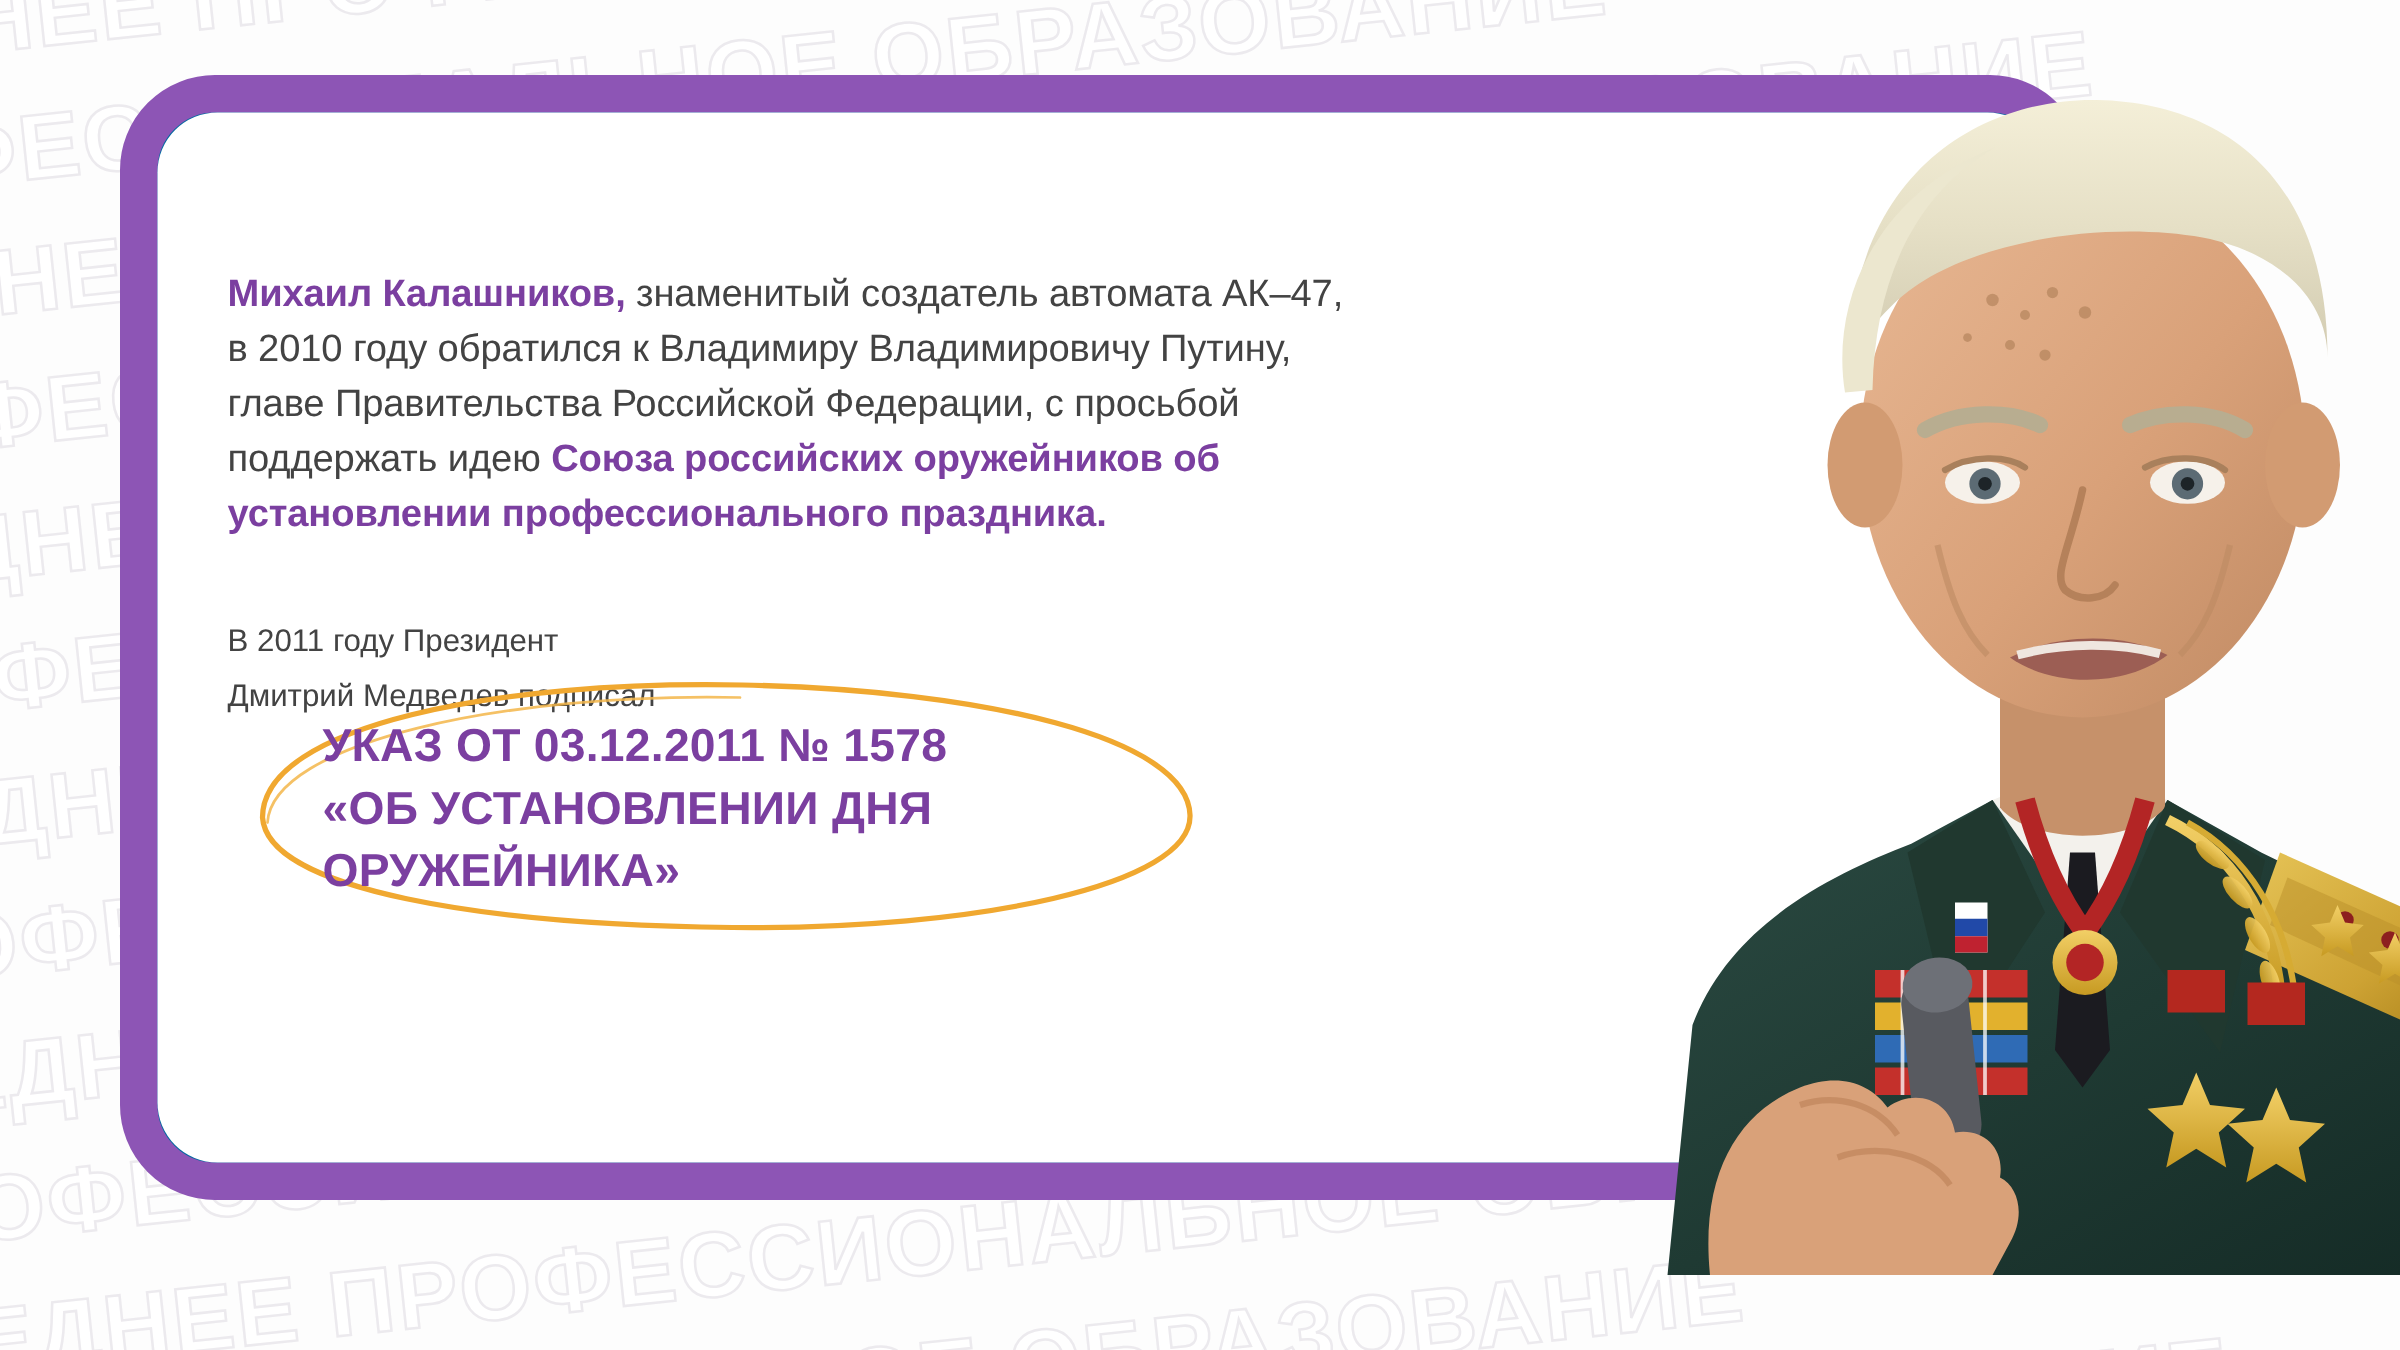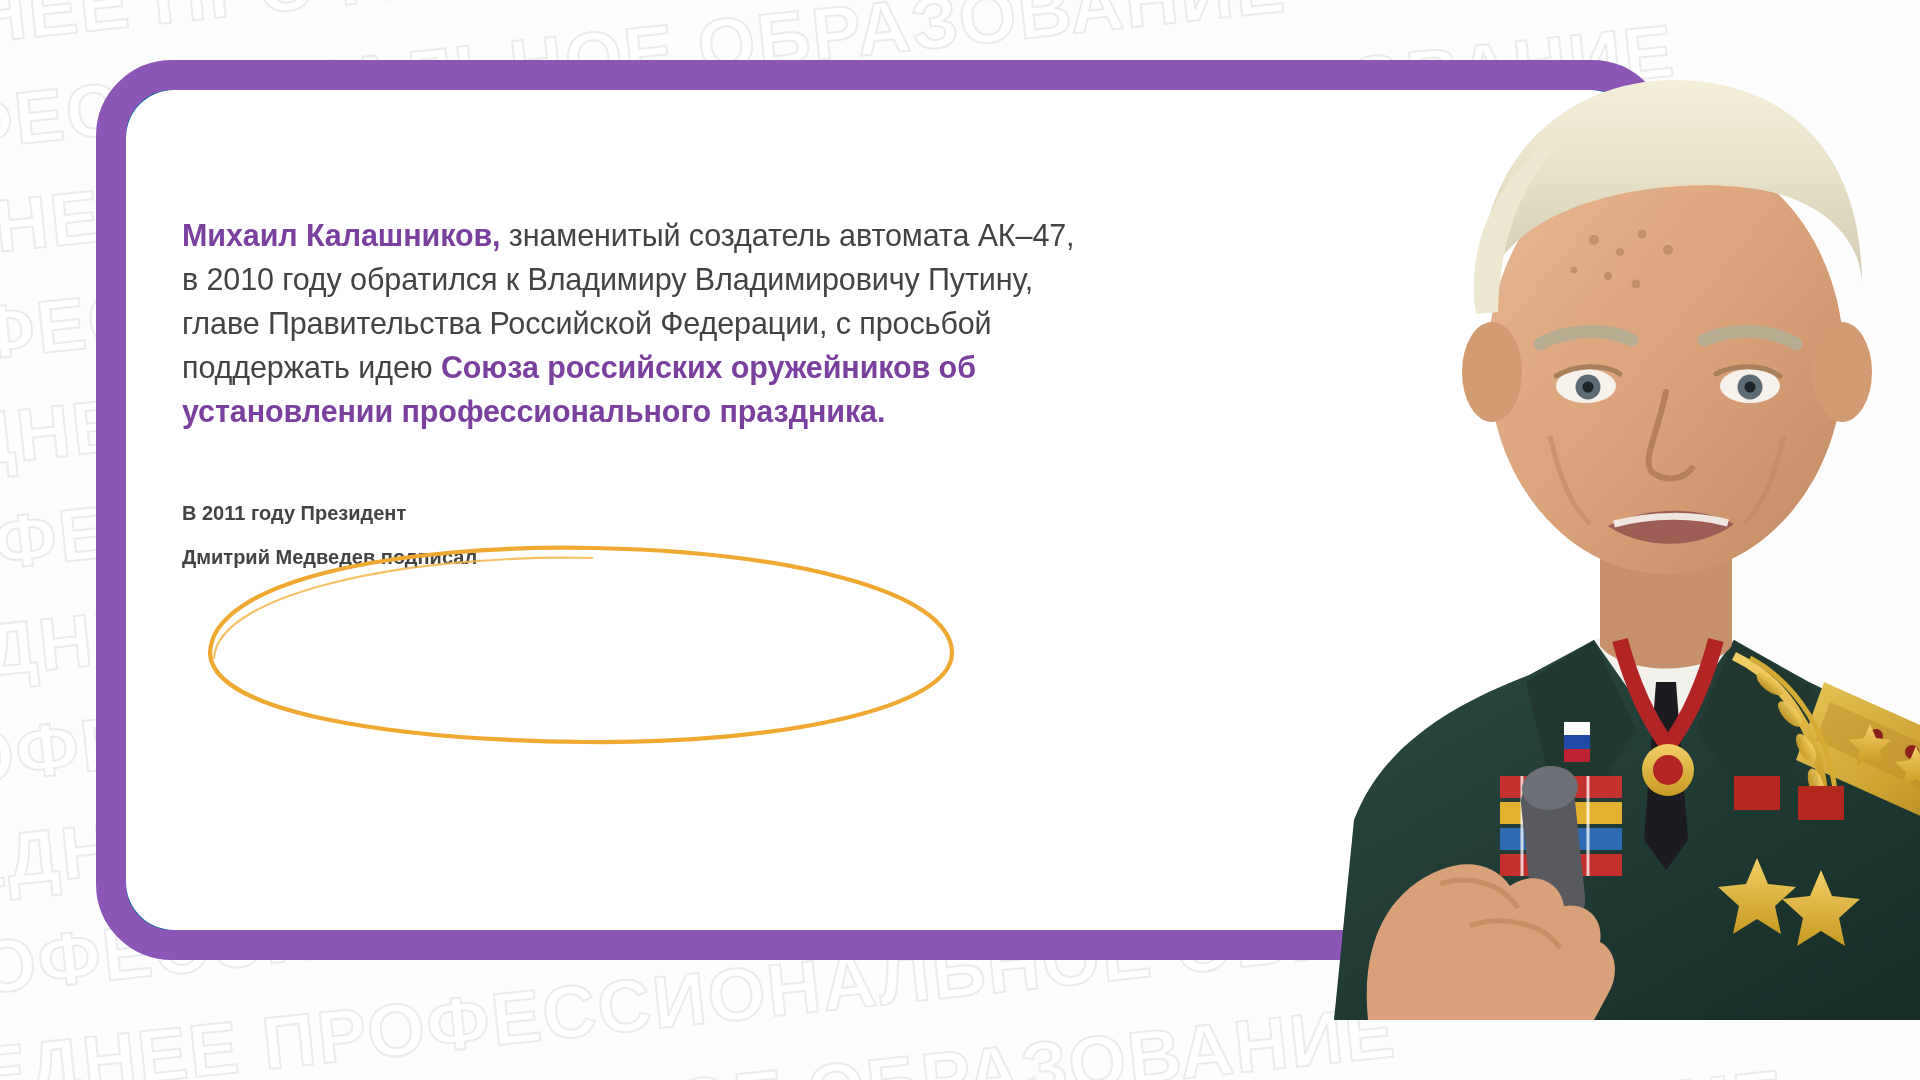--- a/index.html
+++ b/index.html
@@ -78,24 +78,23 @@
     color: #434343;
     font-weight: 400;
     letter-spacing: -0.1px;
   }
   .para .hl {
     color: #7b3fa0;
     font-weight: 700;
   }
   #para2 {
     margin-top: 58px;
-    font-size: 20px;
+    font-size: 25px;
     line-height: 44px;
     color: #434343;
-    font-weight: bold;
   }
 
   
   #decree-wrap {
     position: absolute;
     left: 56px;
     top: 448px;
     width: 800px;
     height: 220px;
     z-index: 4;
@@ -187,20 +186,25 @@
         <svg id="ellipse-svg" viewBox="0 0 800 215" preserveAspectRatio="none">
           <path d="M 36 118
                    C 36 44, 226 8, 420 12
                    C 612 16, 776 54, 778 116
                    C 780 172, 606 208, 412 206
                    C 214 204, 40 176, 36 118 Z" fill="none" stroke="#f0a830" stroke-width="4.2" stroke-linecap="round"></path>
           <path d="M 40 122
                    C 44 58, 230 18, 418 22" fill="none" stroke="#f3b64a" stroke-width="2.2" stroke-linecap="round" opacity="0.85"></path>
         </svg>
 
+        <div id="decree-text">
+          <div>УКАЗ ОТ 03.12.2011 № 1578</div>
+          <div>«ОБ УСТАНОВЛЕНИИ ДНЯ</div>
+          <div>ОРУЖЕЙНИКА»</div>
+        </div>
       </div>
 
 
     </div>
   </div>
 
   <div id="photo">
     <svg viewBox="0 0 760 1080" xmlns="http://www.w3.org/2000/svg" aria-hidden="true">
       <defs>
         <linearGradient id="skin" x1="0" y1="0" x2="1" y2="1">

